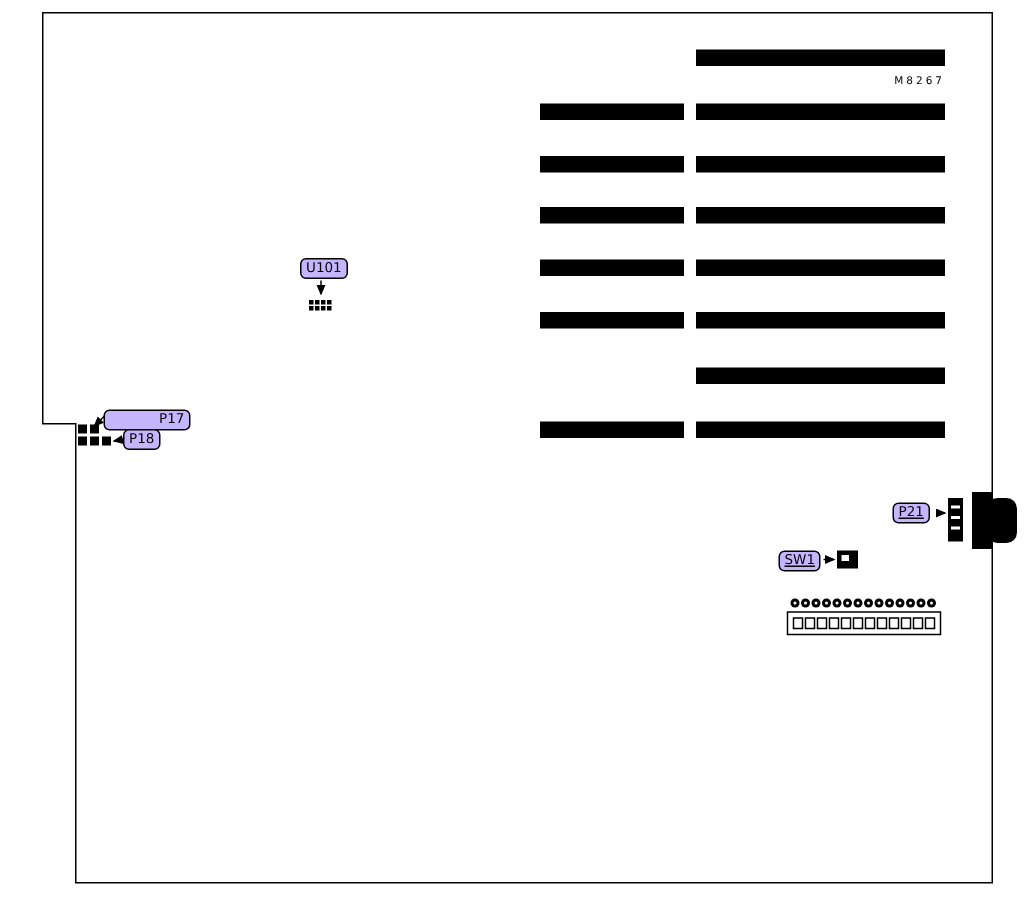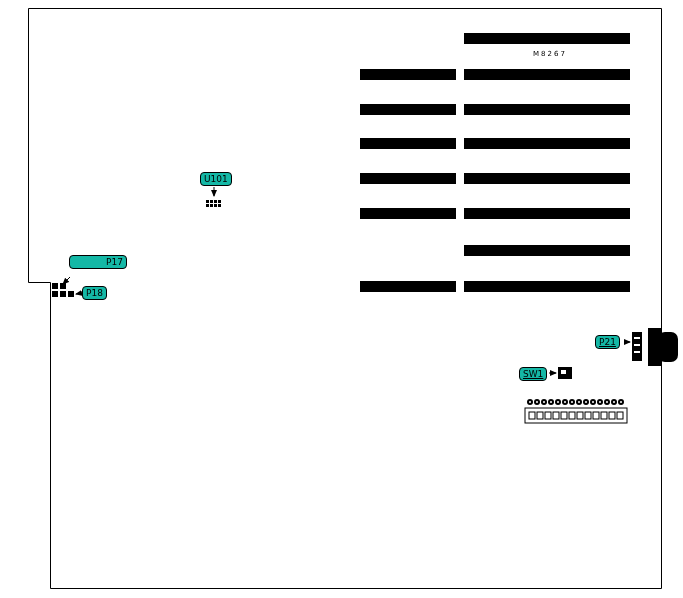--- a/index.html
+++ b/index.html
@@ -8,32 +8,32 @@
     width:683px;height:598px;
     background:#fff;
     font-family:"DejaVu Sans", sans-serif;
     overflow:hidden;
   }
   svg{position:absolute;left:0;top:0;}
   .lbl{
     position:absolute;
     border:1px solid #000;
     border-radius:4px;
-    background:#14b8a6;
+    background:#c4b5fd;
     font-size:9px;
     line-height:12px;
     padding:0 3px;
     color:#000;
     white-space:nowrap;
     z-index:3;
   }
   .model{
     position:absolute;
     left:470px;top:50px;width:160px;
-    text-align:center;
+    text-align:right;
     font-size:7px;
     letter-spacing:2px;
     color:#000;
     z-index:3;
   }
 </style>
 </head>
 <body>
 
 <div class="stage">
@@ -164,18 +164,18 @@
       <line x1="70" y1="277" x2="63" y2="284" marker-end="url(#ah)"></line>
       <line x1="82" y1="293" x2="76" y2="294" marker-end="url(#ah)"></line>
       <line x1="549" y1="373" x2="556" y2="373" marker-end="url(#ah)"></line>
       <line x1="625" y1="342" x2="630" y2="342" marker-end="url(#ah)"></line>
     </g>
   </svg>
 
   <div class="model">M8267</div>
 
   <div class="lbl" style="left:200px;top:172px;">U101</div>
-  <div class="lbl" style="left:69px;top:255px;padding-left:36px;">P17</div>
+  <div class="lbl" style="left:69px;top:273px;padding-left:36px;">P17</div>
   <div class="lbl" style="left:82px;top:286px;">P18</div>
   <div class="lbl" style="left:519px;top:367px;text-decoration:underline;">SW1</div>
   <div class="lbl" style="left:595px;top:335px;text-decoration:underline;">P21</div>
 
 </div>
 
 </body></html>

